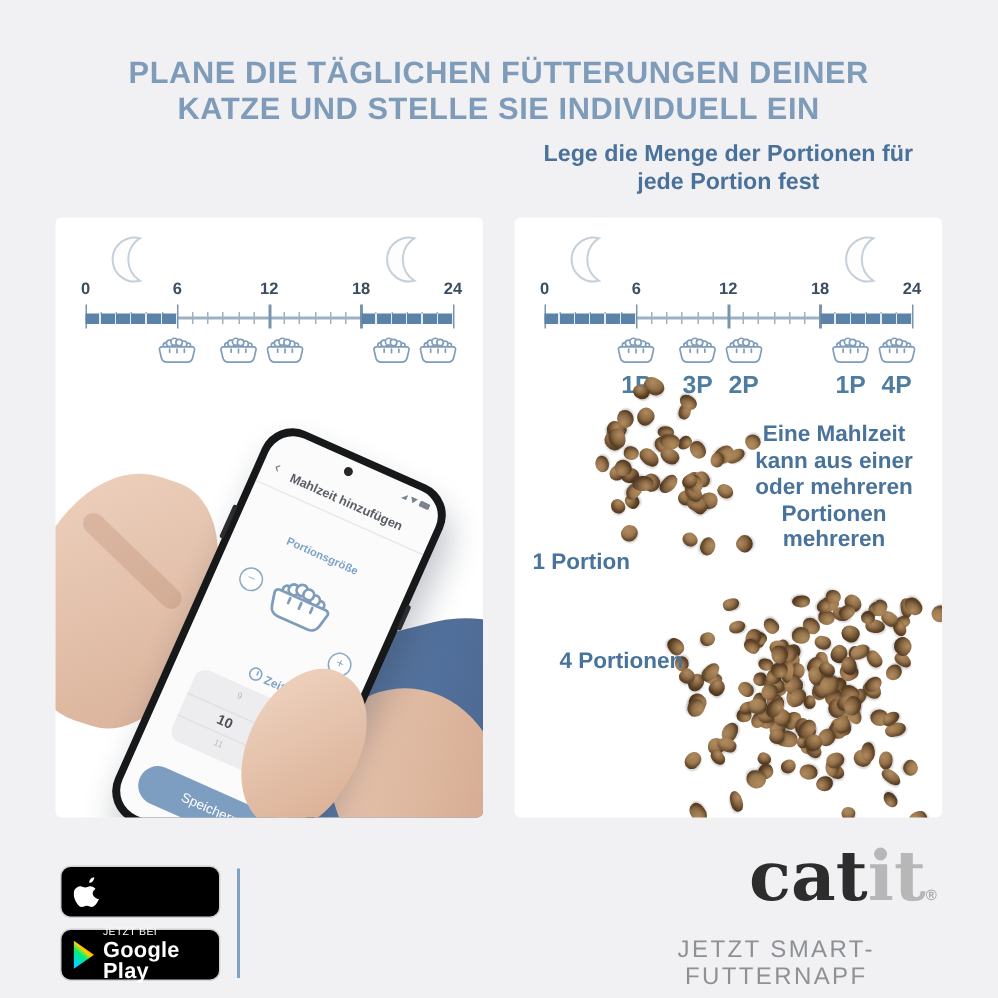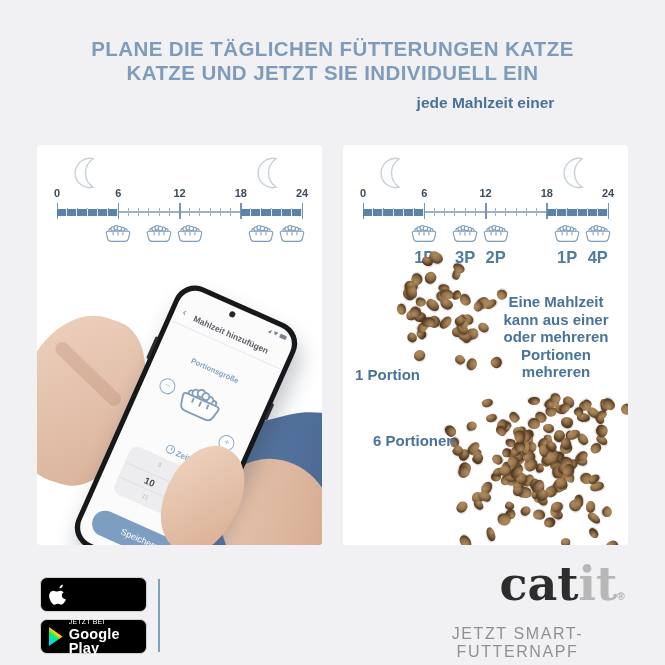--- a/index.html
+++ b/index.html
@@ -71,21 +71,21 @@
   .picker{position:absolute;left:16px;top:167px;width:90px;height:52px;background:#ededef;border-radius:8px;}
   .picker .row{position:absolute;left:0;right:0;display:flex;justify-content:center;gap:18px;}
   .picker .row.f1{top:5px;font-size:6px;color:#b9bcc3;}
   .picker .row.sel{top:19px;font-size:9.5px;font-weight:bold;color:#494e57;
     border-top:1px solid #e0e0e4;border-bottom:1px solid #e0e0e4;padding:2px 0;}
   .picker .row.f2{top:40px;font-size:6px;color:#b9bcc3;}
   .save-btn{position:absolute;left:10px;top:238px;width:102px;height:26px;border-radius:14px;
     background:var(--app-button,#7d9ec0);color:#fff;font-size:9px;text-align:center;line-height:26px;}
   
   .note{position:absolute;left:142px;top:136px;width:142px;text-align:center;z-index:6;
-    font-size:15px;font-weight:bold;line-height:17.5px;color:var(--note,#49739a);margin-top:12px;}
+    font-size:15px;font-weight:bold;line-height:17.5px;color:var(--note,#49739a);}
   .note span{display:block;}
   .pile-label{position:absolute;font-size:15px;font-weight:bold;color:var(--note,#49739a);z-index:6;}
   .lbl-1p{left:12px;top:221px;}
   .lbl-3p{left:30px;top:287px;}
   .pellet{position:absolute;box-shadow:inset -1px -2px 2px rgba(40,20,5,.35),1px 1px 1px rgba(0,0,0,.15);}
   
   .badge{position:absolute;left:40px;width:107px;height:35px;background:var(--badge-bg,#000);
     border:1px solid #d2d2d2;border-radius:7px;box-sizing:border-box;display:flex;
     align-items:center;padding:0 8px;gap:6px;color:#fff;}
   .badge .txt{display:flex;flex-direction:column;line-height:1;}
@@ -105,26 +105,27 @@
   .brand .reg{font-size:10px;color:#a8a8a8;font-family:"Liberation Sans",sans-serif;}
   .product{position:absolute;left:395px;top:625px;width:245px;text-align:center;
     font-size:16px;letter-spacing:1.6px;color:var(--product,#8d9196);}
 </style>
 </head>
 <body>
 
 <div class="poster">
 
   <div class="main-title">
-    <div>PLANE DIE TÄGLICHEN FÜTTERUNGEN KATZE</div>
-    <div>KATZE UND JETZT SIE INDIVIDUELL EIN</div>
+    <div>PLANE DIE TÄGLICHEN FÜTTERUNGEN DEINER</div>
+    <div>KATZE UND STELLE SIE INDIVIDUELL EIN</div>
   </div>
 
   <div class="col-head right">
-    <div>jede Mahlzeit einer</div>
+    <div>Lege die Menge der Portionen für</div>
+    <div>jede Portion fest</div>
   </div>
 
   <div class="panel left">
     <div class="tl" id="tl-left">
         <div class="moon" style="left: 14.625px;"><svg width="32" height="36" viewBox="0 0 36 38">
     <path d="M24 3 A16.5 16.5 0 1 0 24 35 A19 19 0 0 1 24 3 Z" fill="#fdfdfe" stroke="#c6d0da" stroke-width="1.5"></path>
   </svg></div>
         <div class="moon" style="left: 198.375px;"><svg width="32" height="36" viewBox="0 0 36 38">
     <path d="M24 3 A16.5 16.5 0 1 0 24 35 A19 19 0 0 1 24 3 Z" fill="#fdfdfe" stroke="#c6d0da" stroke-width="1.5"></path>
   </svg></div>
@@ -385,21 +386,21 @@
   </svg></div>
         <span class="pcount" style="left: 234.792px;">4P</span>
       </div>
     <div class="note">
       <span>Eine Mahlzeit</span>
       <span>kann aus einer</span>
       <span>oder mehreren</span>
       <span>Portionen mehreren</span>
     </div>
     <div class="pile-label lbl-1p">1 Portion</div>
-    <div class="pile-label lbl-3p">6 Portionen</div>
+    <div class="pile-label lbl-3p">4 Portionen</div>
     <div id="pile-small"></div>
     <div id="pile-large"></div>
   <div class="pellet" style="left: 70.7511px; top: 204.665px; width: 10.9978px; height: 11.1069px; border-radius: 52.5679% 43.8915% 49.9051% 45.9075%; background: radial-gradient(circle at 35% 30%, rgb(176, 138, 94), rgb(153, 119, 78) 55%, rgb(90, 65, 40)); transform: rotate(16deg); z-index: 5;"></div>
       <div class="pellet" style="left: 63.7307px; top: 187.791px; width: 9.86594px; height: 9.11046px; border-radius: 45.2603% 45.7081% 48.0008% 52.4415%; background: radial-gradient(circle at 35% 30%, rgb(176, 138, 94), rgb(125, 92, 58) 55%, rgb(90, 65, 40)); transform: rotate(47deg); z-index: 5;"></div>
       <div class="pellet" style="left: 124.389px; top: 182.539px; width: 10.9836px; height: 11.8687px; border-radius: 46.5688% 53.3613% 57.3126% 52.6666%; background: radial-gradient(circle at 35% 30%, rgb(176, 138, 94), rgb(138, 106, 69) 55%, rgb(90, 65, 40)); transform: rotate(84deg); z-index: 5;"></div>
       <div class="pellet" style="left: 53.4242px; top: 160.12px; width: 10.7469px; height: 8.86623px; border-radius: 50.9073% 51.861% 48.2398% 45.9366%; background: radial-gradient(circle at 35% 30%, rgb(176, 138, 94), rgb(145, 110, 71) 55%, rgb(90, 65, 40)); transform: rotate(260deg); z-index: 5;"></div>
       <div class="pellet" style="left: 94.4405px; top: 145.996px; width: 9.59784px; height: 10.8771px; border-radius: 43.59% 49.8161% 56.9053% 48.0803%; background: radial-gradient(circle at 35% 30%, rgb(176, 138, 94), rgb(153, 119, 78) 55%, rgb(90, 65, 40)); transform: rotate(122deg); z-index: 5;"></div>
       <div class="pellet" style="left: 60.5418px; top: 138.493px; width: 13.8264px; height: 9.55883px; border-radius: 42.8676% 44.4301% 46.3992% 43.4478%; background: radial-gradient(circle at 35% 30%, rgb(176, 138, 94), rgb(153, 119, 78) 55%, rgb(90, 65, 40)); transform: rotate(328deg); z-index: 5;"></div>
       <div class="pellet" style="left: 123.473px; top: 213.597px; width: 11.725px; height: 10.2379px; border-radius: 57.9332% 46.5616% 53.6613% 44.6632%; background: radial-gradient(circle at 35% 30%, rgb(176, 138, 94), rgb(138, 106, 69) 55%, rgb(90, 65, 40)); transform: rotate(120deg); z-index: 5;"></div>
       <div class="pellet" style="left: 67.9695px; top: 128.994px; width: 11.7857px; height: 10.8585px; border-radius: 48.5161% 50.9118% 48.3515% 52.9194%; background: radial-gradient(circle at 35% 30%, rgb(176, 138, 94), rgb(133, 99, 65) 55%, rgb(90, 65, 40)); transform: rotate(252deg); z-index: 5;"></div>

